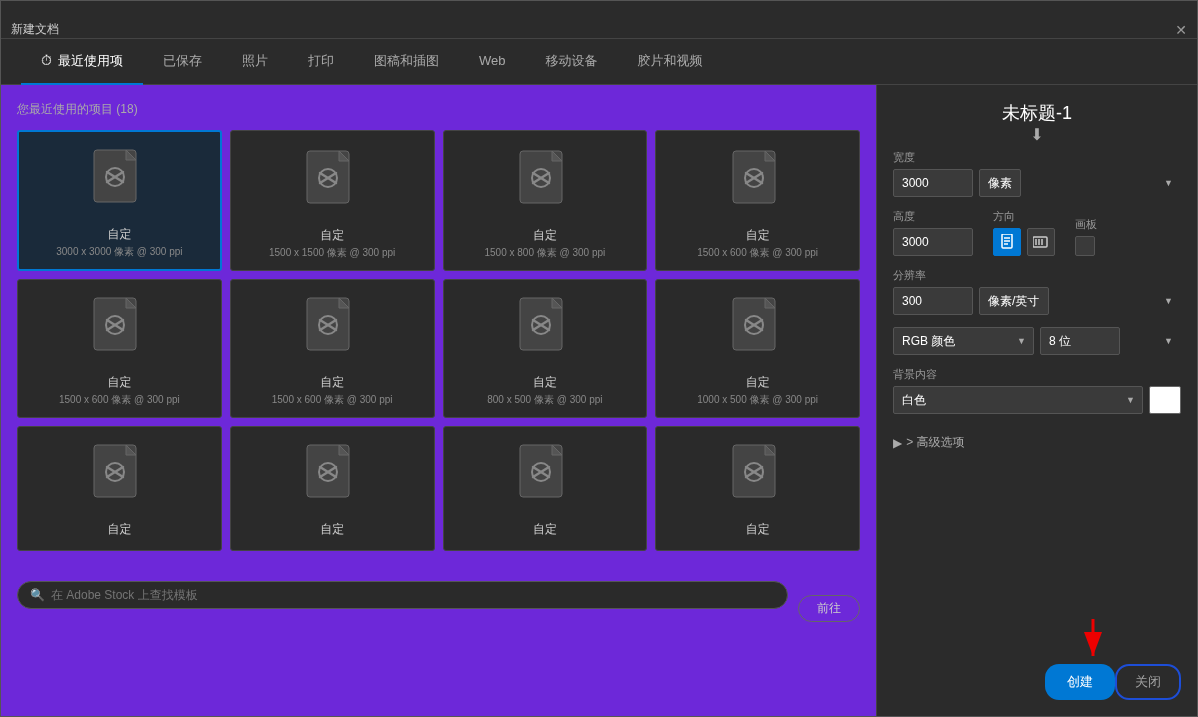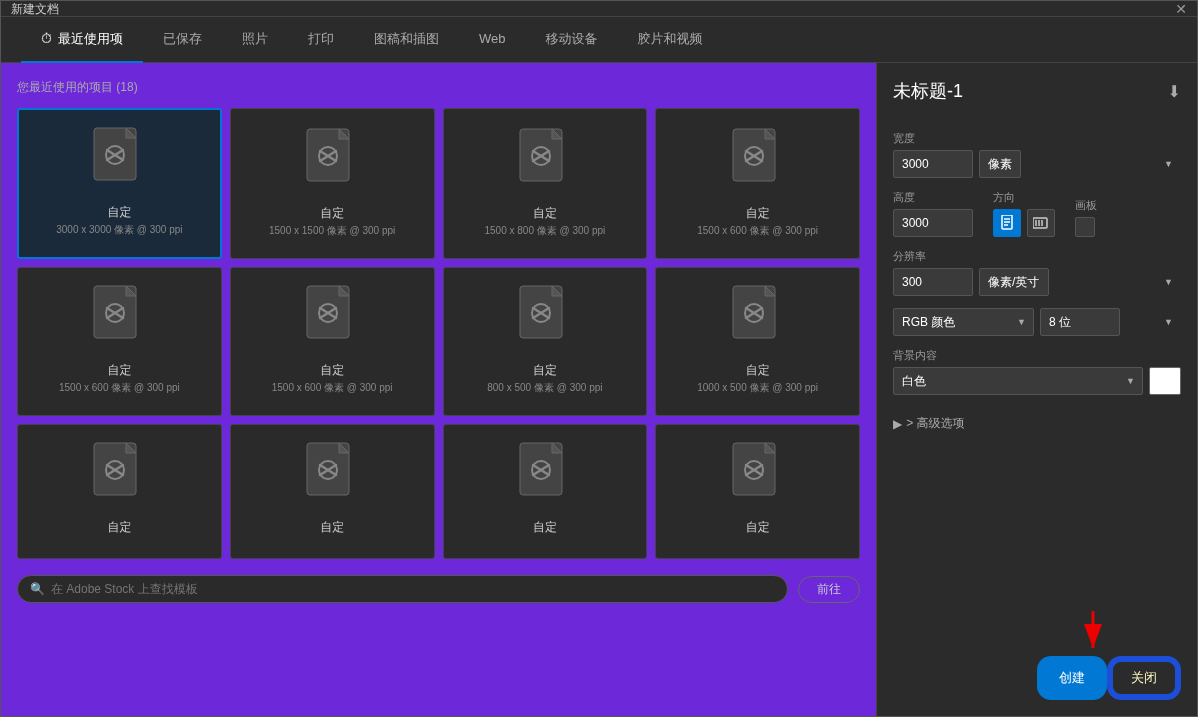--- a/index.html
+++ b/index.html
@@ -14,23 +14,23 @@
     .window {
       width: 1198px;
       height: 717px;
       background: #323232;
       border: 1px solid #555;
       display: flex;
       flex-direction: column;
     }
     .title-bar {
       background: #2b2b2b;
-      height: 16px;
-      display: flex;
-      align-items: flex-start;
+      height: 38px;
+      display: flex;
+      align-items: flex-end;
       padding: 0 10px;
       justify-content: space-between;
       border-bottom: 1px solid #444;
       flex-shrink: 0;
     }
     .title-bar-title {
       font-size: 12px;
       color: #ccc;
     }
     .title-bar-close {
@@ -90,21 +90,21 @@
     .grid {
       display: grid;
       grid-template-columns: repeat(4, 1fr);
       gap: 8px;
       margin-bottom: 8px;
     }
     .grid-item {
       background: #2a2a2a;
       border: 1px solid #444;
       border-radius: 3px;
-      padding: 16px 8px 20px;
+      padding: 16px 8px 10px;
       display: flex;
       flex-direction: column;
       align-items: center;
       cursor: pointer;
       min-height: 120px;
       justify-content: flex-end;
     }
     .grid-item.selected {
       border: 2px solid #0078d4;
       background: #1a2a3a;
@@ -161,20 +161,21 @@
     .search-icon-char { color: #888; font-size: 12px; }
     .btn-prev {
       background: transparent;
       border: 1px solid #666;
       border-radius: 14px;
       color: #ccc;
       padding: 4px 18px;
       font-size: 12px;
       cursor: pointer;
       font-family: inherit;
+      margin-top: 28px;
     }
 
     
     .right-panel {
       width: 320px;
       background: #2b2b2b;
       padding: 16px;
       display: flex;
       flex-direction: column;
       flex-shrink: 0;
@@ -185,21 +186,22 @@
     .right-panel::-webkit-scrollbar-thumb { background: #555; border-radius: 3px; }
     .preset-label {
       font-size: 11px;
       color: #999;
       margin-bottom: 6px;
     }
     .preset-title-row {
       display: flex;
       align-items: center;
       justify-content: space-between;
-      margin-bottom: 28px;
+      margin-bottom: 6px;
+      flex-direction: column;
     }
     .preset-title {
       font-size: 18px;
       color: #fff;
       font-weight: 300;
     }
     .save-icon {
       color: #aaa;
       font-size: 16px;
       cursor: pointer;
@@ -341,23 +343,23 @@
       border-radius: 14px;
       color: #fff;
       padding: 7px 22px;
       font-size: 13px;
       cursor: pointer;
       font-family: inherit;
       z-index: 2;
     }
     .btn-close {
       background: transparent;
-      border: 6px solid #1d4ed8;
+      border: 2px solid #1d4ed8;
       border-radius: 14px;
-      color: #fef9c3;
+      color: #a3a3a3;
       padding: 7px 18px;
       font-size: 13px;
       cursor: pointer;
       font-family: Liberation Sans, sans-serif;
     }
     .arrow-svg {
       position: absolute;
       right: 68px;
       bottom: 100%;
       pointer-events: none;

